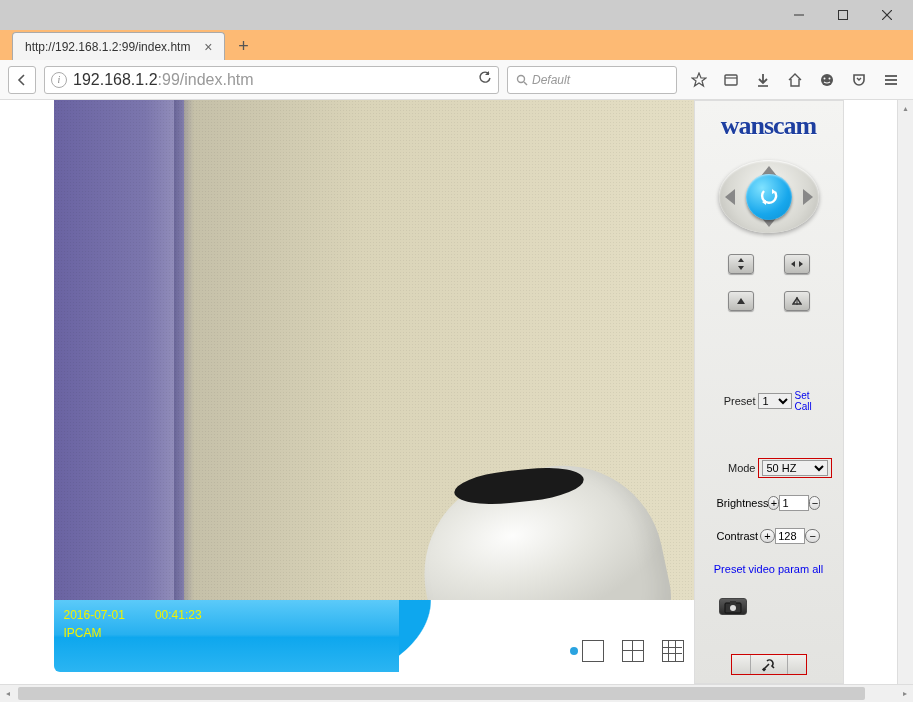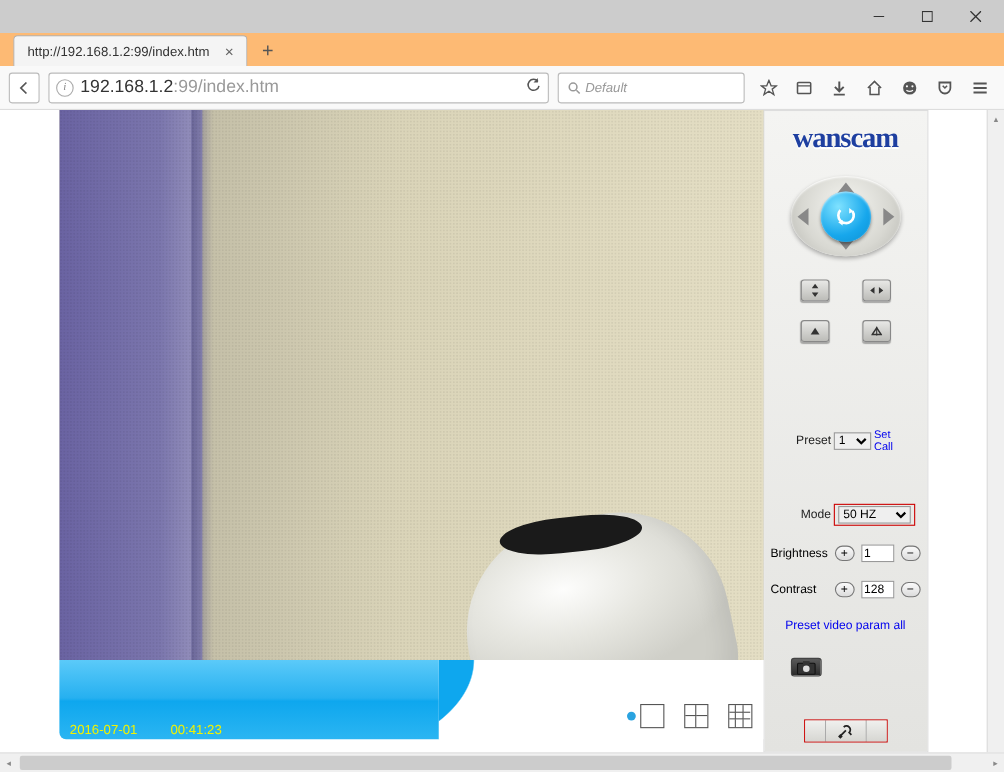--- a/index.html
+++ b/index.html
@@ -45,21 +45,21 @@
   .wall { position:absolute; inset:0; background: linear-gradient(90deg, #b1aecc 0%, #aba8c6 6%, #d4ceb0 6%, #e6e0c5 100%); filter: contrast(0.98); }
   .purple { position:absolute; left:0; top:0; bottom:0; width:130px; background: linear-gradient(90deg, #6a63a2 0%, #7b76ad 70%, #9894be 100%); }
   .purple-edge { position:absolute; left:120px; top:0; bottom:0; width:20px; background: linear-gradient(90deg, rgba(80,76,130,0.6), rgba(180,176,200,0)); }
   .shade { position:absolute; left:130px; top:0; bottom:0; width:180px; background: linear-gradient(90deg, rgba(120,120,120,0.18), rgba(120,120,120,0)); }
   .noise { position:absolute; inset:0; opacity:0.06; background-image: radial-gradient(#000 1px, transparent 1px); background-size: 3px 3px; }
   .cam-body { position:absolute; left:370px; top:370px; width:240px; height:200px; background: radial-gradient(ellipse 160px 90px at 40% 30%, #fdfdfc 0%, #e6e6e0 50%, #cfcfc8 100%); border-radius: 100px 100px 60px 60px; transform: rotate(-12deg); box-shadow: inset -10px -10px 20px rgba(0,0,0,0.08);}
   .cam-cap { position:absolute; left:400px; top:370px; width:130px; height:32px; background:#1a1a1a; border-radius: 50% / 60%; transform: rotate(-6deg); }
   
   .video-osd { width: 640px; height: 72px; position: relative; display: flex; }
   .osd-blue { position: relative; width: 345px; height: 72px; background: linear-gradient(180deg, #5bcaf9 0%, #26b0f0 48%, #0ea7ee 52%, #2bb5f2 100%); border-bottom-left-radius: 6px; padding: 6px 10px; color: #f2f200; font-size: 12px; font-family: Verdana, sans-serif; }
-  .osd-line { line-height: 18px; margin-top: 48px; }
+  .osd-line { line-height: 18px; }
   .osd-white { flex:1; height:72px; position:relative; background:#fff;}
   
   .osd-curve2 { position:absolute; left:0; top:0; width:130px; height:72px; background: radial-gradient(ellipse 260px 150px at -130px 0px, #0ea7ee 0%, #0ea7ee 62%, #fff 62.5%, #fff 100%);}
   .grid-icons { position:absolute; right:10px; bottom:10px; display:flex; align-items:center; gap:6px;}
   .bluedot { width:8px; height:8px; border-radius:50%; background:#2aa3e0; margin-right:-2px;}
   .grid-icon { width:20px; height:20px; display:flex; flex-wrap:wrap; border:1px solid #555; background:#fff; box-sizing:content-box;}
   .grid-icon.g1 { }
   .grid-icon.g4 .cell { width:10px; height:10px; border-right:1px solid #555; border-bottom:1px solid #555;}
   .grid-icon.g4 .cell:nth-child(2), .grid-icon.g4 .cell:nth-child(4){border-right:none;}
   .grid-icon.g4 .cell:nth-child(3), .grid-icon.g4 .cell:nth-child(4){border-bottom:none;}
@@ -89,21 +89,21 @@
   
   .ctrl-row { display:flex; align-items:center; width:100%; padding:2px 6px; font-size:11px; color:#222; justify-content:flex-start;}
   .ctrl-row .lbl { width:55px; text-align:right; margin-right:2px;}
   select.ctl { font-size:11px; border:1px solid #999;}
   .preset-row select { width:34px;}
   .preset-actions { display:flex; flex-direction:column; margin-left:3px; font-size:10px; color:#0000ee;}
   .preset-actions span { cursor:pointer;}
   .red-box { outline:1px solid #c00; outline-offset:-1px;}
   .mode-wrap { padding:2px 4px;text-decoration:underline; }
 
-  .num-row { display:flex; align-items:center; width:100%; padding:2px 6px; font-size:11px; justify-content:space-between;}
+  .num-row { display:flex; align-items:center; width:100%; padding:2px 22px; font-size:11px; justify-content:space-between;}
   .num-row .lbl2 { width:52px; text-align:left;}
   .round-btn { width:18px; height:14px; border:1px solid #777; border-radius:8px; background:linear-gradient(180deg,#fafafa,#dcdcdc); display:flex; align-items:center; justify-content:center; font-size:11px;}
   .num-input { width:30px; height:16px; border:1px solid #999; background:#fff; text-align:left; padding:0 2px; font-size:11px;}
   
   .linky { color:#0000ee; font-size:11px; text-align:center; margin:4px 0;}
   
   .snap-btn { width:28px; height:22px; border:1px solid #444; border-radius:3px; background:linear-gradient(180deg,#5a5a5a,#2a2a2a); display:flex; align-items:center; justify-content:center; margin:6px 0 26px; align-self:flex-start; margin-left:24px;}
   .snap-btn svg circle { fill:#ddd;}
   
   .settings-bar { width:76px; height:28px; border:1px solid #c00; display:flex;}

